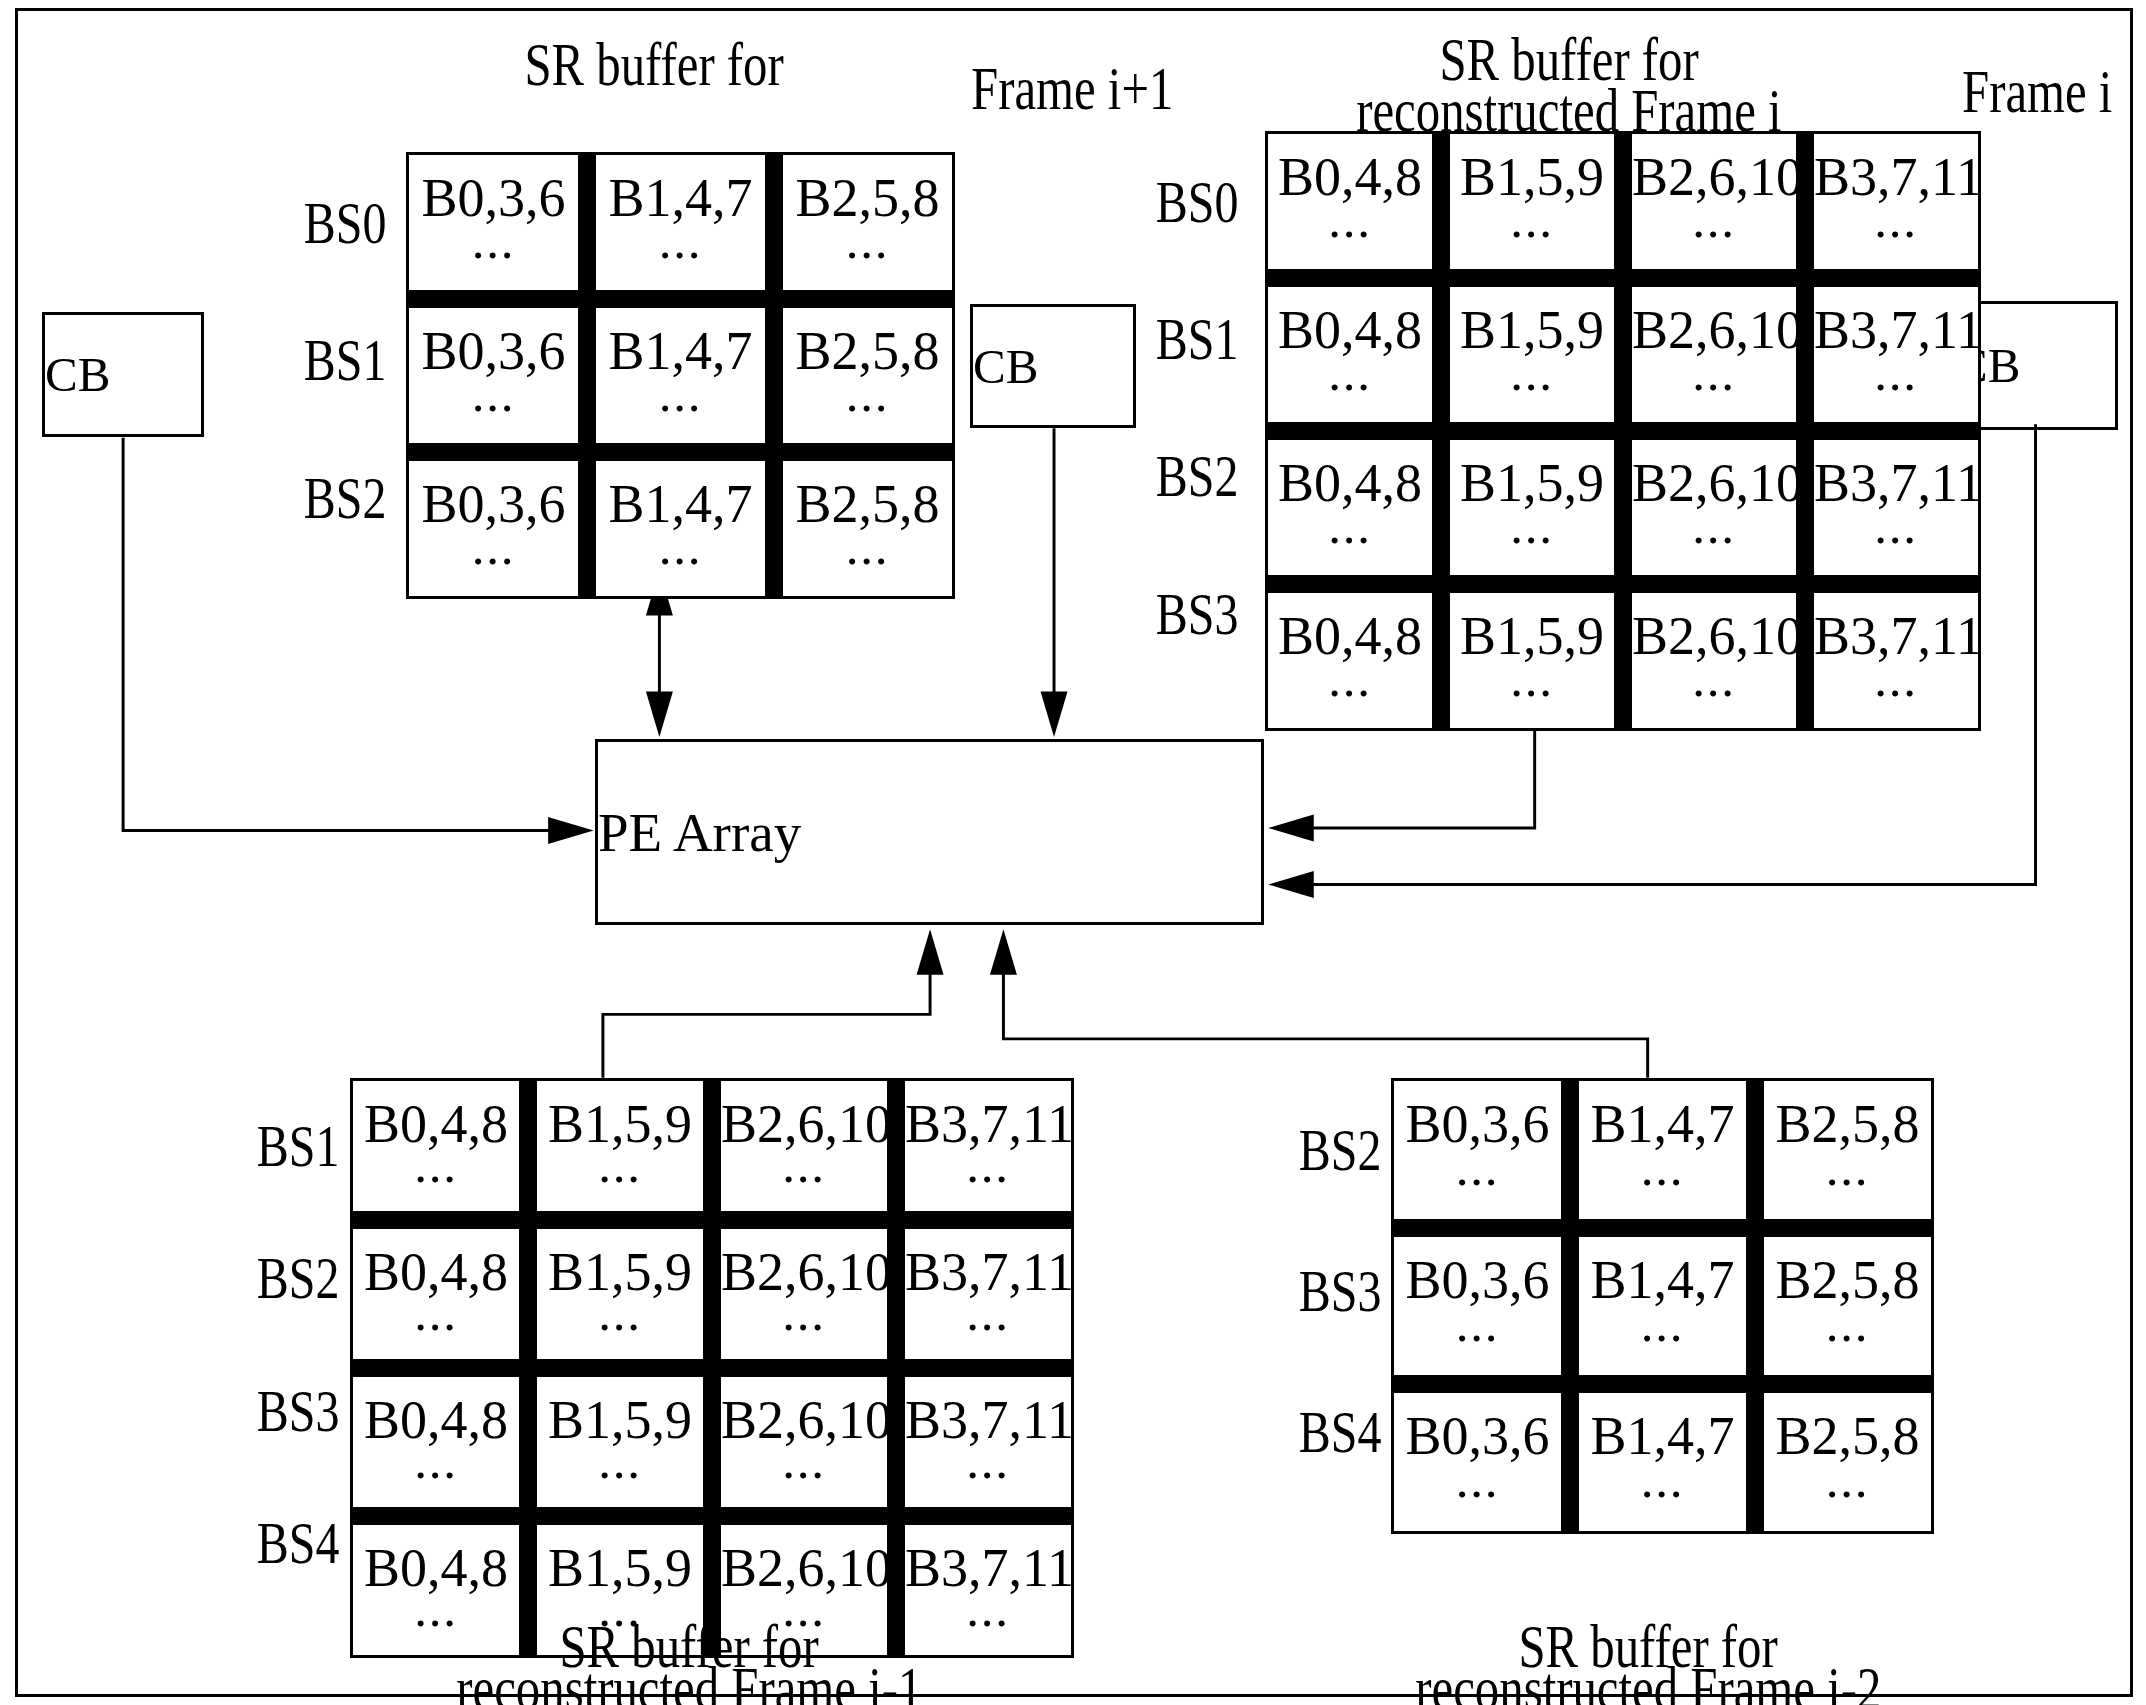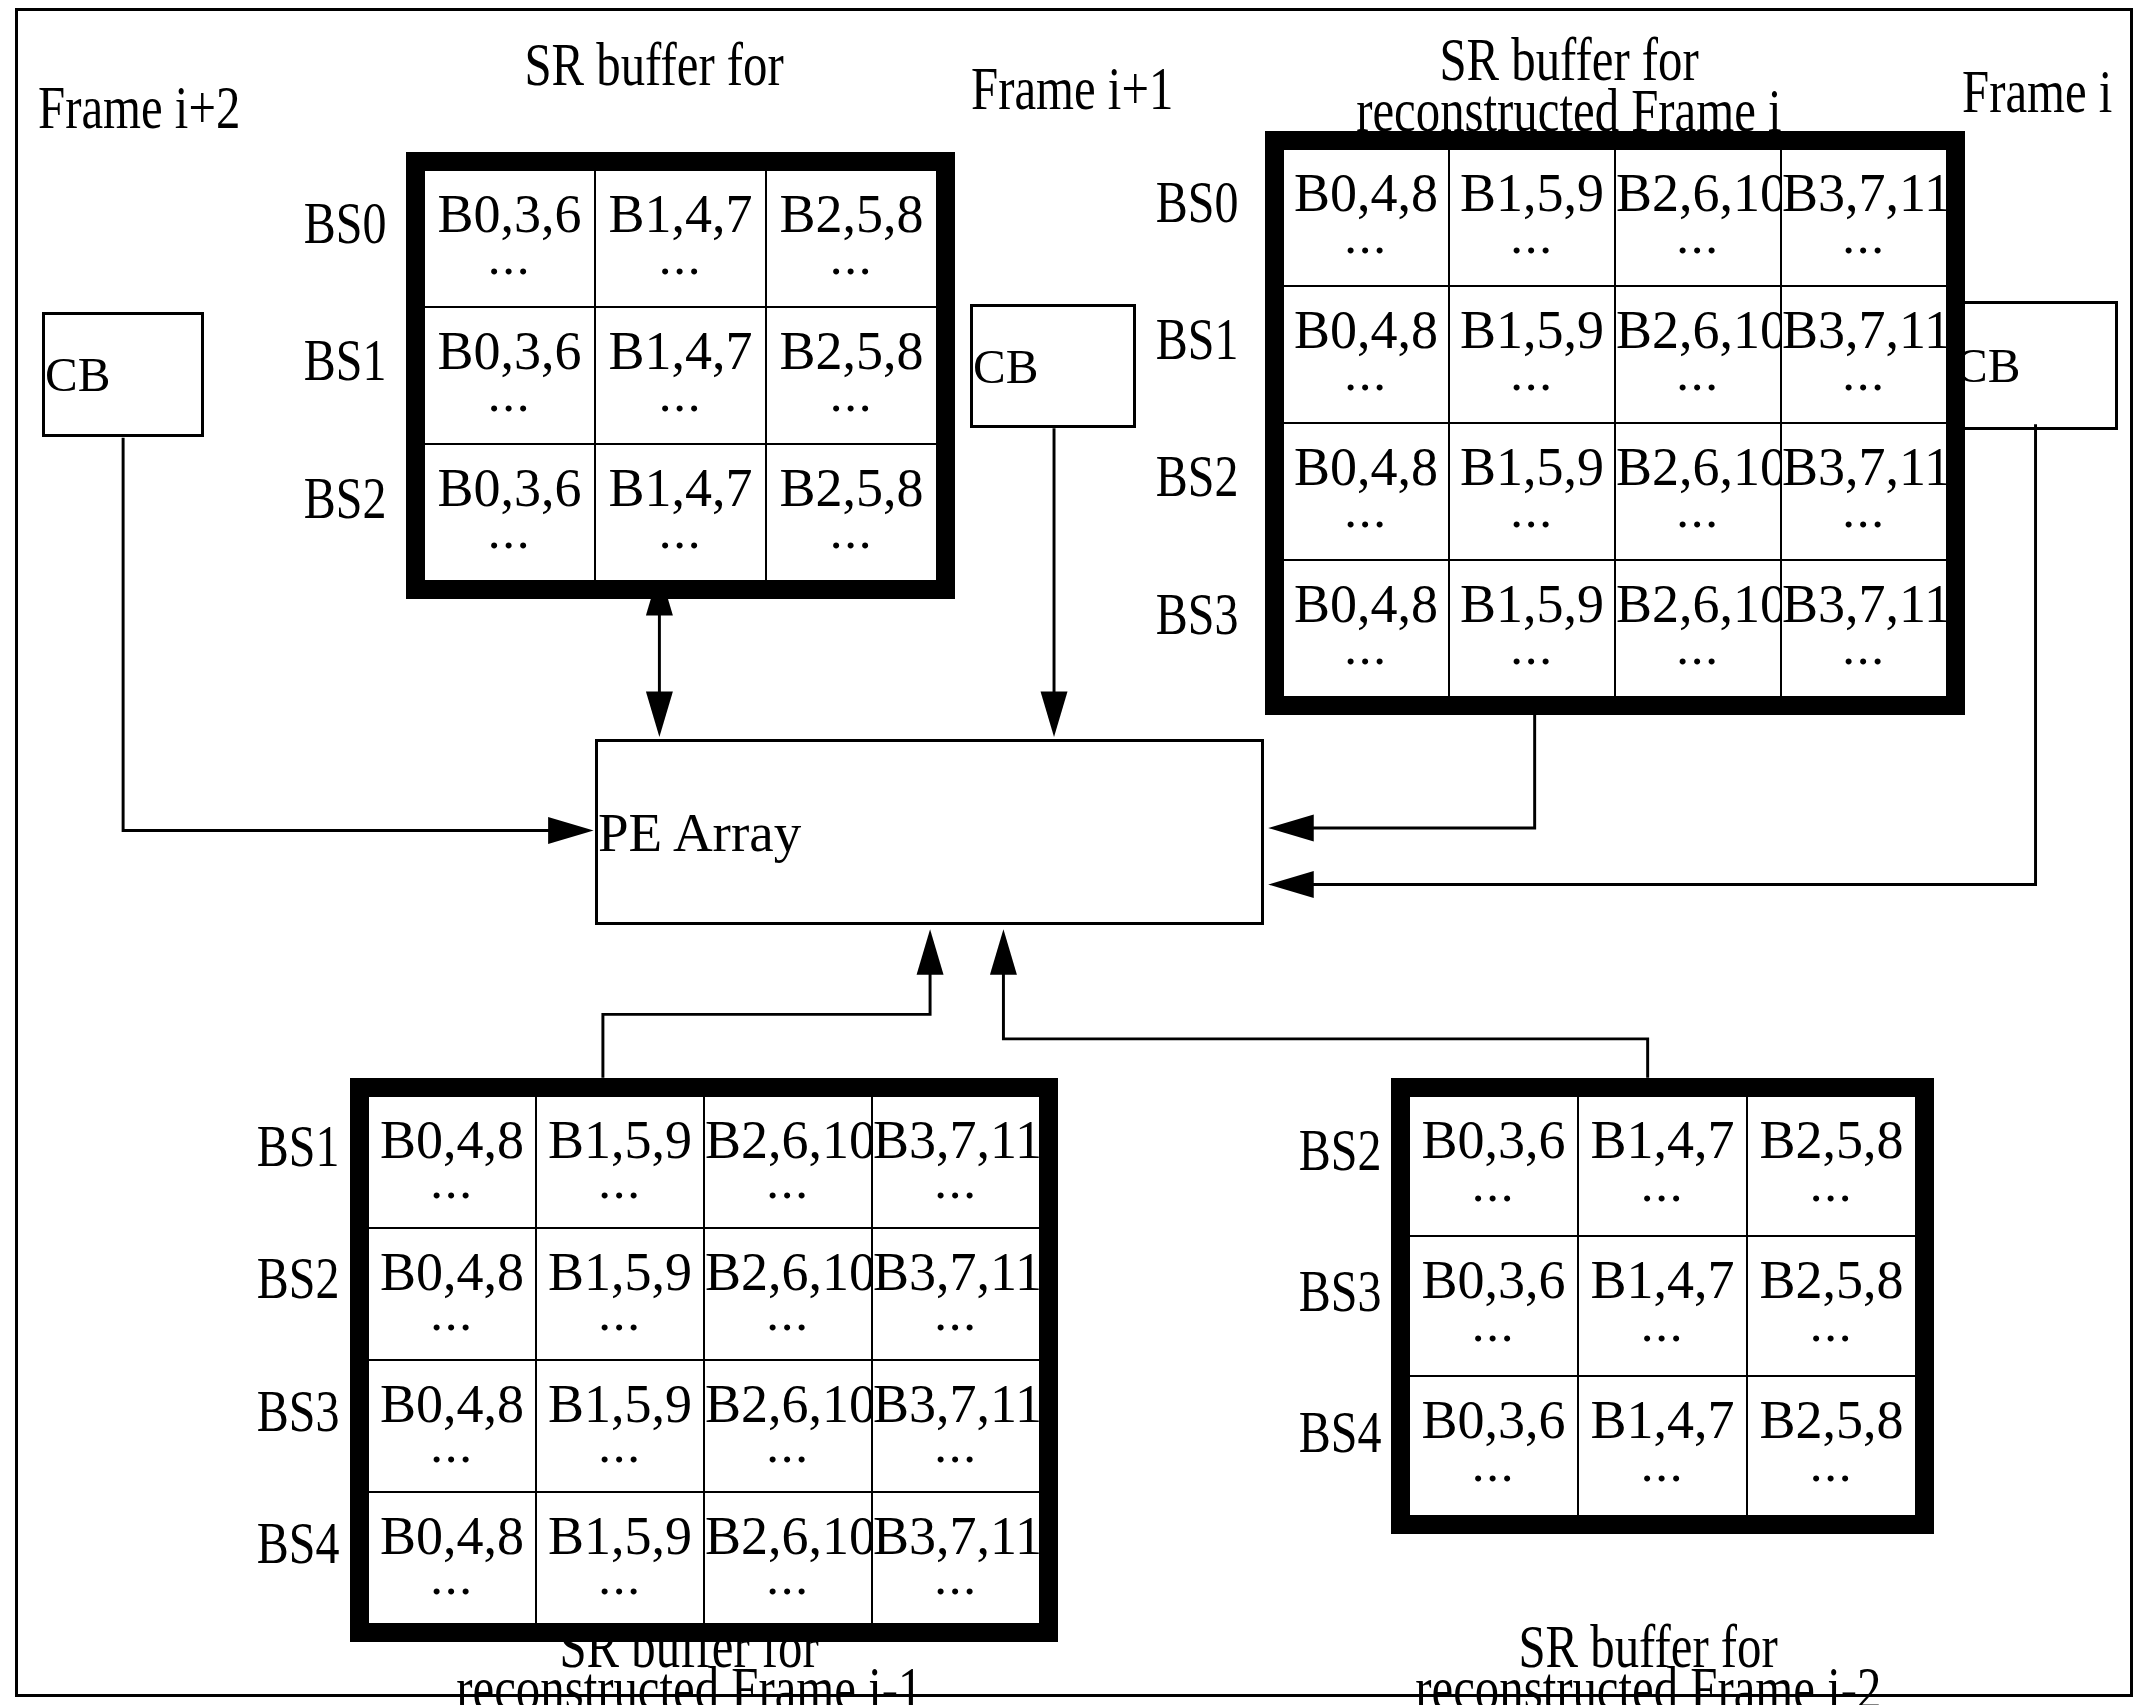--- a/index.html
+++ b/index.html
@@ -29,21 +29,21 @@
   .bs-label .nw {
     display:inline-block; transform:scaleX(0.80); transform-origin:right center;
   }
   .box {
     position:absolute; background:#fff; border:3.4px solid #000;
     display:flex; align-items:center; justify-content:flex-start;
   }
   .cb-box { font-size:49px; }
   .pe-box { font-size:55px; }
   .sr-grid {
-    position:absolute; display:grid; background:#000; gap:2px; padding:19px;
+    position:absolute; display:grid; background:#000; gap:18px; padding:3px;
     width:max-content;
   }
   .cell { position:relative; background:#fff; }
   .cell .cv {
     position:absolute; top:9%; left:0; width:100%; text-align:center; font-size:54px;
   }
   .cell .dots {
     position:absolute; top:42%; left:0; width:100%; text-align:center; font-size:51px;
     letter-spacing:1.7px;
   }
@@ -51,23 +51,20 @@
   svg polyline { fill:none; stroke:#000; stroke-width:3.5; }
   svg polygon { fill:#000; stroke:none; }
 </style>
 </head>
 <body>
 
 <div id="canvas">
 
   <div class="page-border"></div>
 
-  <div class="t frame-label" style="left:38px; top:73px;">
-    <span class="nw">Frame i+2</span>
-  </div>
   <div class="t frame-label" style="left:971px; top:54px;">
     <span class="nw">Frame i+1</span>
   </div>
   <div class="t frame-label" style="left:1962px; top:57px;">
     <span class="nw">Frame i</span>
   </div>
 
   <div class="box cb-box" style="left:42px; top:312px; width:156px; height:119px;">
     <span>CB</span>
   </div>

